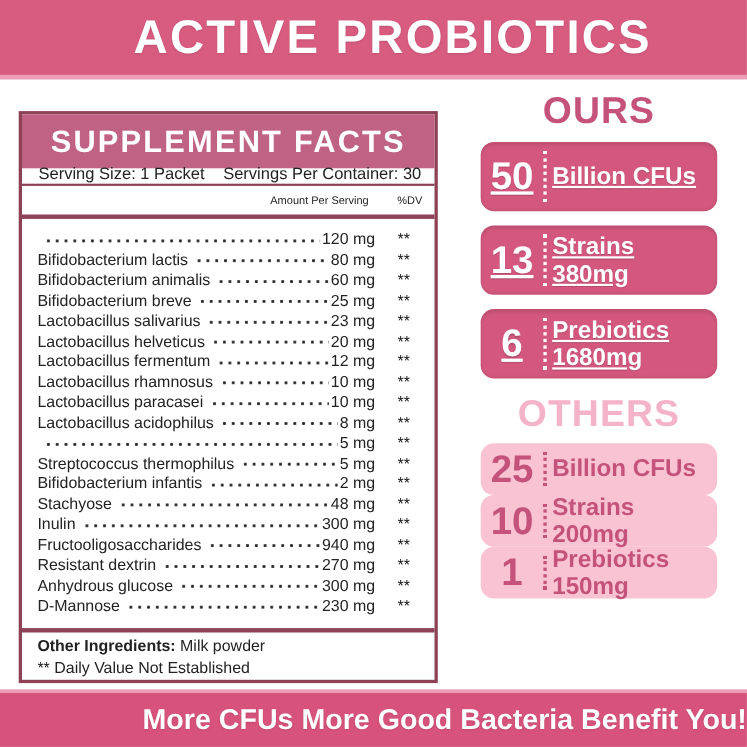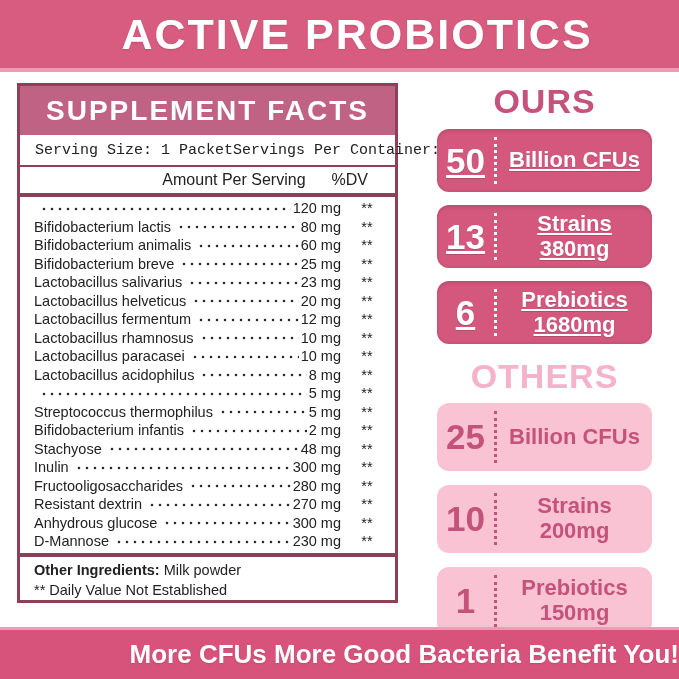--- a/index.html
+++ b/index.html
@@ -14,29 +14,29 @@
   .page{position:relative;width:679px;height:679px;background:#ffffff;overflow:hidden;}
 
   
   .banner{position:absolute;left:0;top:0;width:679px;height:72px;
     background:var(--banner-pink);border-bottom:4px solid var(--banner-edge-pink);
     display:flex;align-items:center;justify-content:center;}
   .banner h1{color:#fff;font-size:43px;font-weight:bold;letter-spacing:2px;
     text-shadow:0 1px 2px rgba(0,0,0,0.12);margin-left:35px;}
 
   
-  .facts-panel{position:absolute;left:17px;top:83px;width:381px;height:520px;
+  .facts-panel{position:absolute;left:17px;top:101px;width:381px;height:520px;
     border:3px solid var(--panel-border);background:#fff;display:flex;flex-direction:column;}
   .facts-title{background:var(--panel-title-bg);color:#fff;text-align:center;
     font-size:28px;font-weight:bold;letter-spacing:2px;line-height:49px;height:49px;}
-  .serving-row{display:flex;justify-content:space-between;align-items:center;
-    height:32px;padding:0 12px 0 15px;font-size:15px;
-    border-bottom:2px solid var(--panel-border);white-space:nowrap;font-family:Liberation Mono, monospace;}
+  .serving-row{display:flex;justify-content:space-between;align-items:flex-end;
+    height:16px;padding:0 12px 0 15px;font-size:15px;
+    border-bottom:2px solid var(--panel-border);white-space:nowrap;}
   .col-head-row{display:flex;justify-content:flex-end;align-items:center;gap:26px;
-    height:30px;padding-right:27px;font-size:16px;
+    height:30px;padding-right:11px;font-size:10px;
     border-bottom:4px solid var(--panel-border);}
   .ingredient-list{flex:1;display:flex;flex-direction:column;justify-content:center;
     padding:2px 2px 2px 14px;}
   .ing-row{display:flex;align-items:center;height:18.5px;font-size:14.5px;line-height:18.5px;}
   .ing-name{white-space:nowrap;}
   .dots{flex:1;min-width:10px;height:100%;margin:0 2px 0 6px;
     background-image:radial-gradient(circle,#2a2a2a 1.15px,transparent 1.65px);
     background-size:8px 8px;background-position:0 center;background-repeat:repeat-x;}
   .ing-amt{white-space:nowrap;}
   .ing-dv{width:52px;text-align:center;}
@@ -48,25 +48,25 @@
   .compare{position:absolute;left:437px;top:82px;width:215px;display:flex;
     flex-direction:column;}
   .cmp-title{text-align:center;font-size:34px;font-weight:bold;letter-spacing:1px;}
   .ours-title{color:var(--ours-title);margin-bottom:8px;}
   .others-title{color:var(--others-title);margin:13px 0 7px 0;}
   .badge{display:flex;align-items:center;border-radius:12px;height:63px;margin-bottom:13px;}
   .badge:last-child{margin-bottom:0;}
   .badge.ours{background:var(--ours-badge-bg);color:#fff;
     box-shadow:inset 0 3px 3px rgba(0,0,0,0.10), inset 0 -2px 2px rgba(0,0,0,0.06);
     text-shadow:0 1px 1px rgba(0,0,0,0.15);text-decoration:underline;}
-  .badge.others{background:var(--others-badge-bg);color:var(--others-text);height:68px;margin-bottom:14px;}
+  .badge.others{background:var(--others-badge-bg);color:var(--others-text);height:47px;margin-bottom:0;}
   .badge-num{width:57px;text-align:center;font-size:35px;font-weight:bold;}
   .badge-sep{align-self:stretch;margin:8px 0;border-left:3px dotted rgba(255,255,255,0.95);}
   .badge.others .badge-sep{border-left-color:var(--others-text);}
-  .badge-label{flex:1;text-align:center;font-size:22px;font-weight:bold;
+  .badge-label{flex:1;font-size:22px;font-weight:bold;
     line-height:1.12;padding:0 5px;}
 
   
   .tagline-bar{position:absolute;left:0;bottom:0;width:679px;height:52px;
     background:var(--tagline-bar-bg);border-top:3px solid var(--banner-edge-pink);
     display:flex;align-items:center;justify-content:flex-end;}
   .tagline-bar div{color:#fff;font-size:26px;font-weight:bold;
     text-shadow:0 1px 2px rgba(0,0,0,0.12);}
 </style>
 </head>
@@ -173,21 +173,21 @@
         </div>
         <div class="ing-row">
           <span class="ing-name">Inulin</span>
           <span class="dots"></span>
           <span class="ing-amt">300 mg</span>
           <span class="ing-dv">**</span>
         </div>
         <div class="ing-row">
           <span class="ing-name">Fructooligosaccharides</span>
           <span class="dots"></span>
-          <span class="ing-amt">280 mg</span>
+          <span class="ing-amt">940 mg</span>
           <span class="ing-dv">**</span>
         </div>
         <div class="ing-row">
           <span class="ing-name">Resistant dextrin</span>
           <span class="dots"></span>
           <span class="ing-amt">270 mg</span>
           <span class="ing-dv">**</span>
         </div>
         <div class="ing-row">
           <span class="ing-name">Anhydrous glucose</span>

